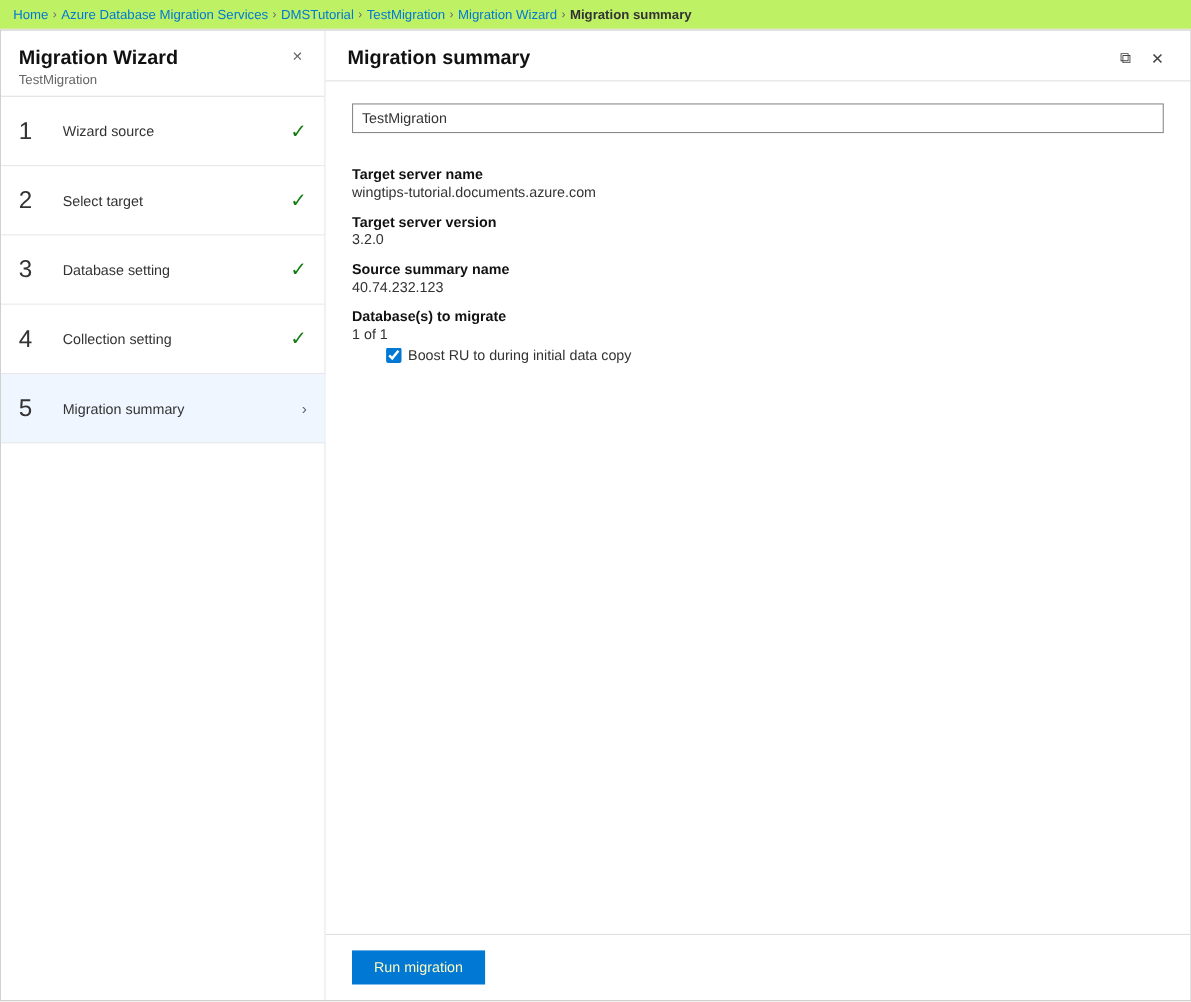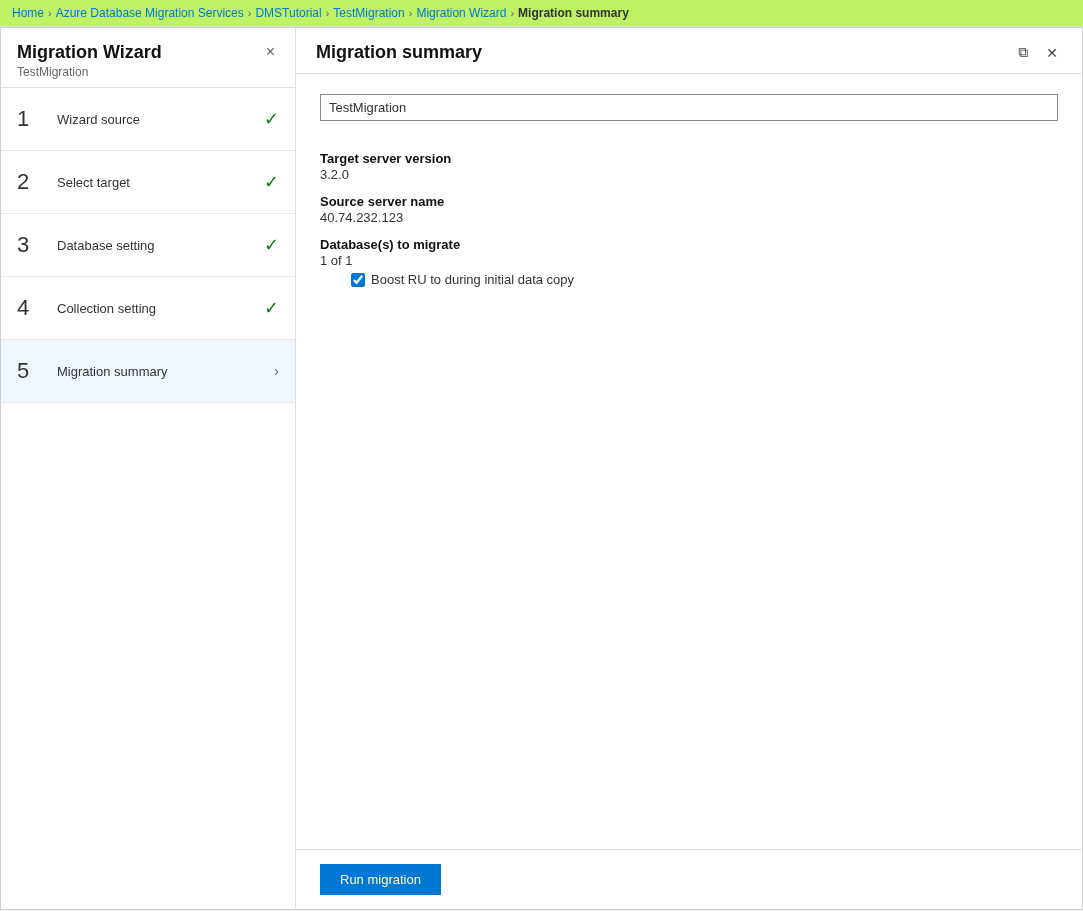--- a/index.html
+++ b/index.html
@@ -291,28 +291,32 @@
         <button class="win-btn">✕</button>
       </div>
     </div>
 
     <div class="content-body">
 
       <div>
         <input class="text-input" type="text" value="TestMigration" style="">
       </div>
 
+      <div class="info-section">
+        <div class="info-label">Target server name</div>
+        <div class="info-value">wingtips-tutorial.documents.azure.com</div>
+      </div>
 
       <div class="info-section">
         <div class="info-label">Target server version</div>
         <div class="info-value">3.2.0</div>
       </div>
 
       <div class="info-section">
-        <div class="info-label">Source server name</div>
+        <div class="info-label">Source summary name</div>
         <div class="info-value">40.74.232.123</div>
       </div>
 
 
       <div class="info-section">
         <div class="info-label">Database(s) to migrate</div>
         <div class="info-value">1 of 1</div>
         <div class="checkbox-row">
           <input type="checkbox" id="boostRu" checked="" style="">
           <label for="boostRu" class="checkbox-label">Boost RU to during initial data copy</label>

